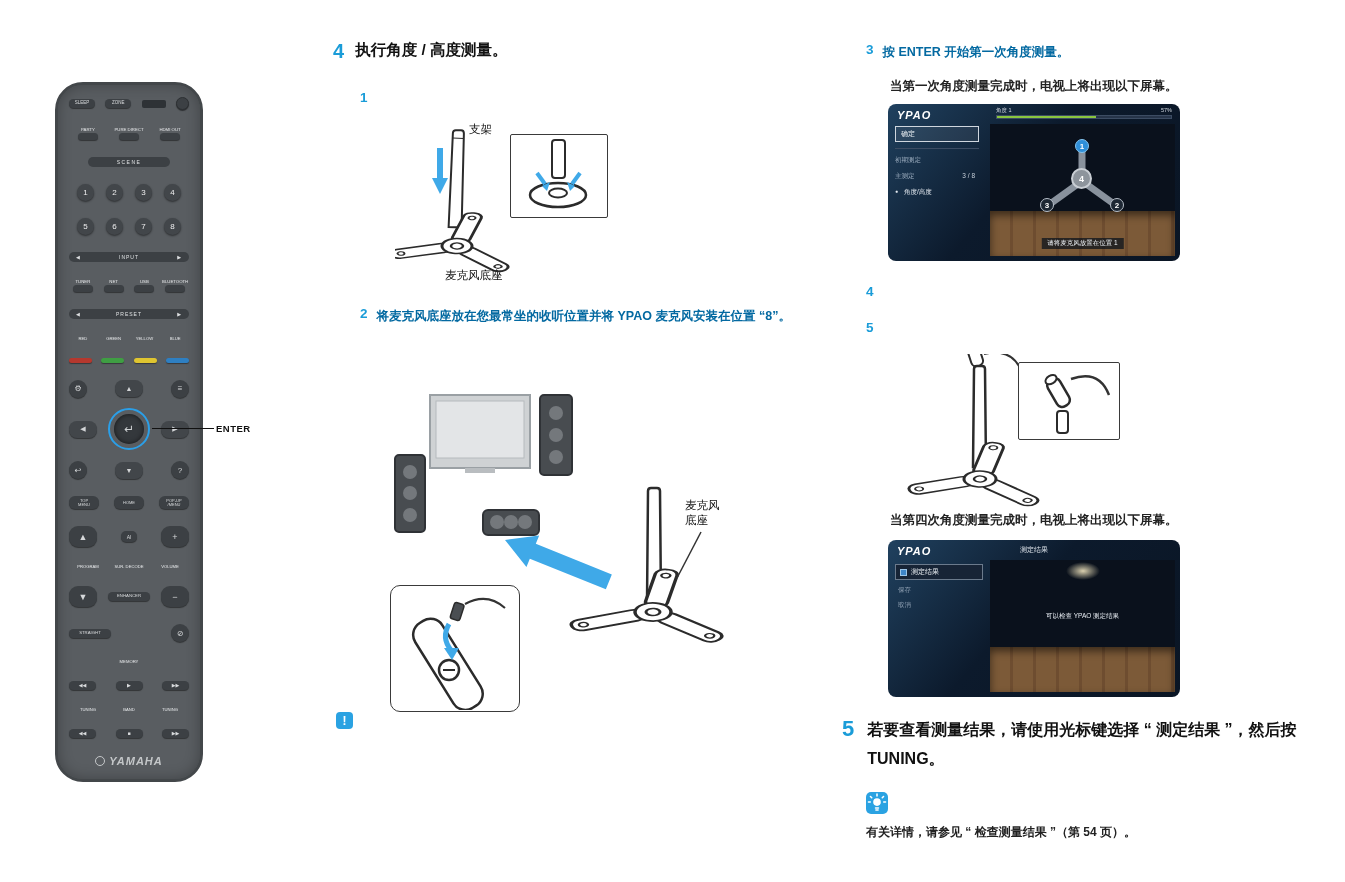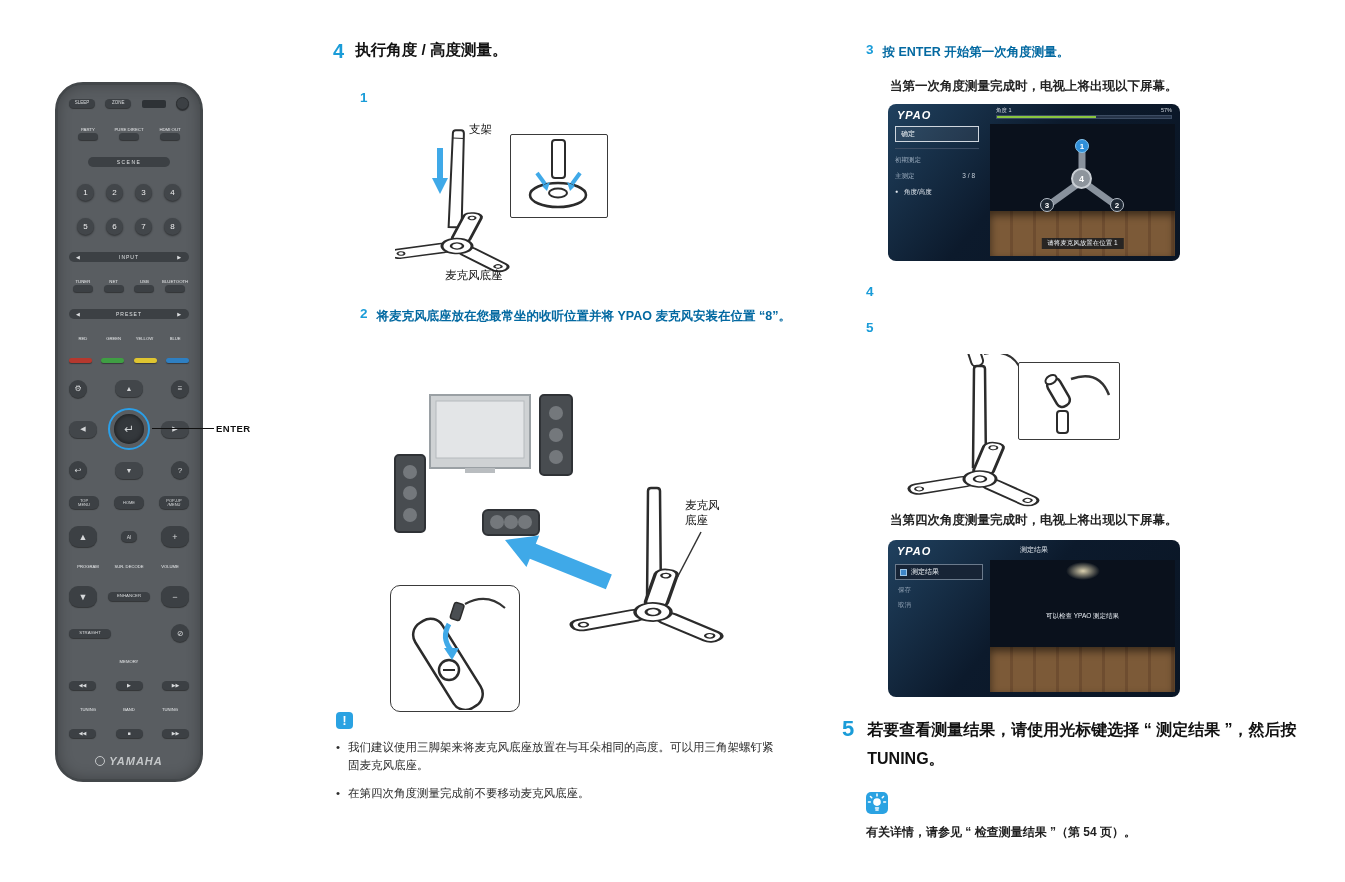--- a/index.html
+++ b/index.html
@@ -392,24 +392,20 @@
         </g>
         <path d="M74 18 q 22 -12 40 4" stroke="#333" stroke-width="2" fill="none"></path>
 
         <path d="M58 38 q -8 14 2 26" stroke="#3fa9e8" stroke-width="5" fill="none"></path>
         <polygon points="53,62 68,62 61,74" fill="#3fa9e8"></polygon>
       </svg>
     </div>
   </div>
 
   <div class="abs note-icon" style="left:6px;top:672px;">!</div>
-  <ul class="abs note-list" style="left:6px;top:698px;width:445px;">
-    <li>我们建议使用三脚架来将麦克风底座放置在与耳朵相同的高度。可以用三角架螺钉紧固麦克风底座。</li>
-    <li>在第四次角度测量完成前不要移动麦克风底座。</li>
-  </ul>
 </div>
 
 <div class="col-right">
   <div class="abs substep" style="left:24px;top:2px;width:470px;">
     <span class="n-sub">3</span>
     <span class="t-sub">按 ENTER 开始第一次角度测量。</span>
   </div>
   <div class="abs desc" style="left:48px;top:38px;">当第一次角度测量完成时，电视上将出现以下屏幕。</div>
 
   <div class="tv" style="left:46px;top:64px;">

